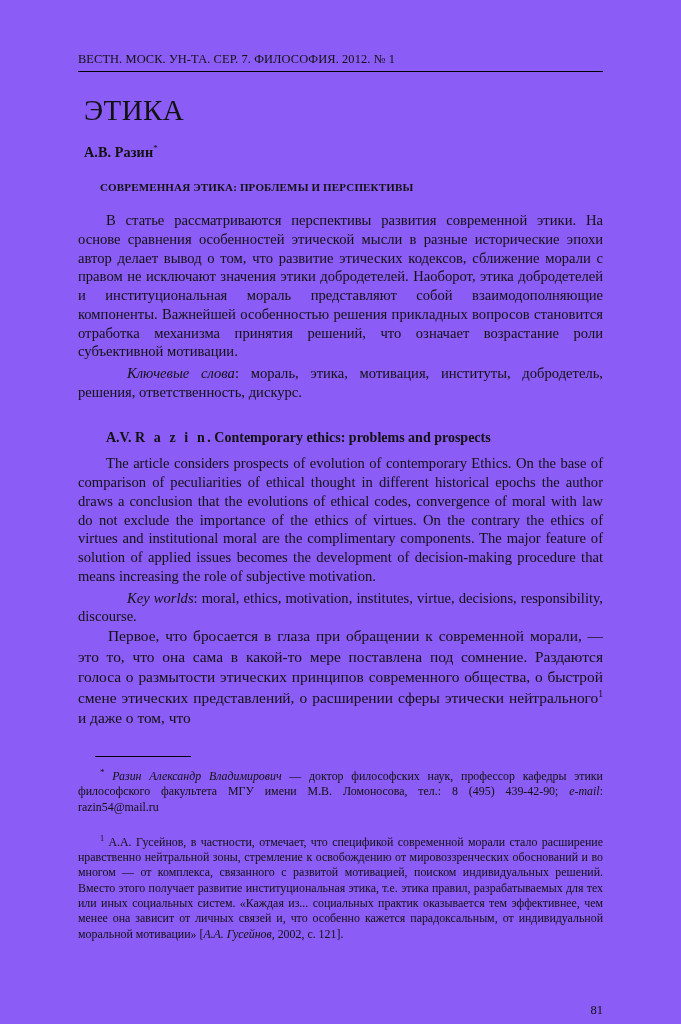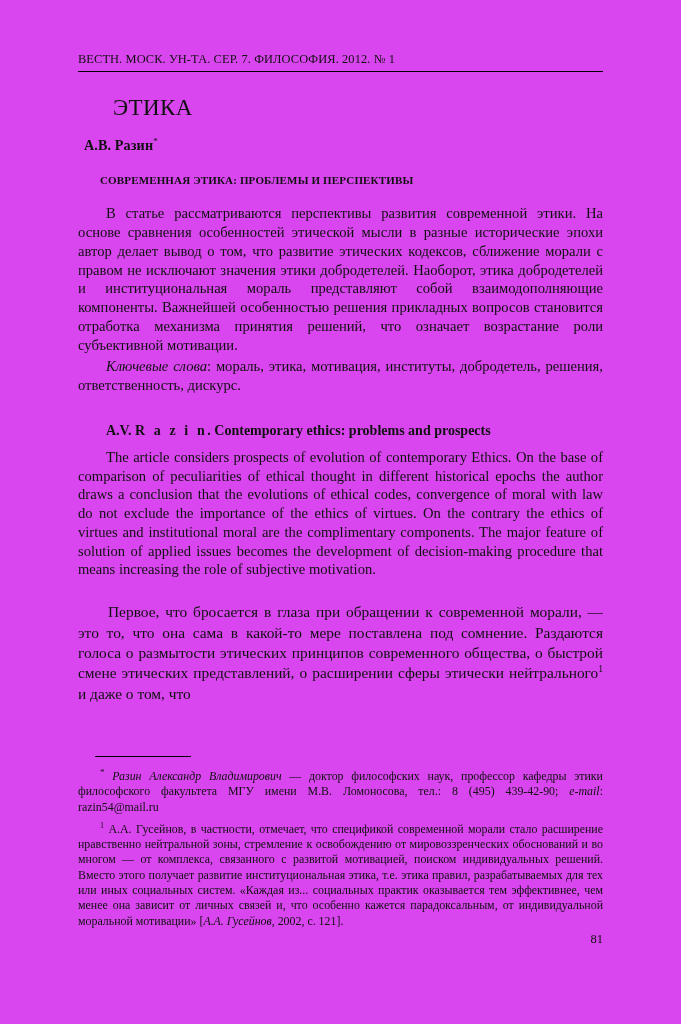--- a/index.html
+++ b/index.html
@@ -8,21 +8,21 @@
     background: #ffffff;
   }
   body {
     font-family: "Liberation Serif", "DejaVu Serif", serif;
     color: #111111;
   }
   .page {
     position: relative;
     width: 681px;
     height: 1024px;
-    background: #d946ef;
+    background: #8b5cf6;
     overflow: hidden;
     box-sizing: border-box;
   }
   .content {
     position: absolute;
     left: 78px;
     top: 0;
     width: 525px;
   }
 
@@ -35,23 +35,23 @@
     white-space: nowrap;
   }
   .head-rule {
     border-top: 1.4px solid #000;
     margin-top: 4px;
     width: 100%;
   }
 
   
   .rubric {
-    font-size: 23px;
+    font-size: 29px;
     margin-top: 23px;
-    margin-left: 35px;
+    margin-left: 6px;
     letter-spacing: 0.4px;
     line-height: 1.1;
   }
   .author {
     font-size: 14.2px;
     font-weight: bold;
     margin-top: 17px;
     margin-left: 6px;
     letter-spacing: 0.1px;
   }
@@ -81,21 +81,21 @@
     hyphens: none;
   }
   .abstract.tight { margin-top: 8px; }
   .keywords {
     font-size: 14.6px;
     line-height: 1.285;
     text-align: justify;
     text-indent: 28px;
     margin-top: 3px;
   }
-  .keywords i, .abstract i { font-style: italic; }
+  .keywords i, .abstract i { font-style: italic; margin-left: 21px; }
 
   .en-author {
     font-size: 14px;
     font-weight: bold;
     margin-top: 28px;
     margin-left: 28px;
     line-height: 1.2;
   }
   .spaced { letter-spacing: 2.6px; }
 
@@ -105,21 +105,21 @@
     margin-top: 21px;
     margin-left: 28px;
     line-height: 1.2;
   }
 
   .body-par {
     font-size: 15.4px;
     line-height: 1.33;
     text-align: justify;
     text-indent: 30px;
-    margin-top: 23px;
+    margin-top: 0;
   }
   .body-par sup {
     font-size: 9.6px;
     vertical-align: super;
     line-height: 0;
   }
 
   
   .footnotes {
     position: absolute;
@@ -130,40 +130,40 @@
   .fn-rule {
     border-top: 1.1px solid #000;
     width: 96px;
     margin-left: 17px;
   }
   .fn {
     font-size: 11.9px;
     line-height: 1.285;
     text-align: justify;
     text-indent: 22px;
-    margin-top: 7px;
+    margin-top: 20px;
   }
   .fn.first { margin-top: 12px; }
   .fn i { font-style: italic; }
   .fn sup {
     font-size: 8.2px;
     vertical-align: super;
     line-height: 0;
   }
   .fn .ast {
     font-size: 9px;
     vertical-align: super;
     line-height: 0;
   }
 
   
   .folio {
     position: absolute;
     right: 78px;
-    top: 932px;
+    top: 1003px;
     font-size: 12.6px;
     text-align: right;
   }
 </style>
 </head>
 <body>
 
 <div class="page">
 
   <div class="content">
@@ -185,20 +185,23 @@
       <i>Ключевые слова</i><span>: мораль, этика, мотивация, институты, добродетель, решения, ответственность, дискурс.</span>
     </div>
 
     <div class="en-author">
       <span>A.V.</span>
       <span class="spaced">R a z i n</span><span>. Contemporary ethics: problems and prospects</span>
     </div>
 
     <div class="abstract tight">The article considers prospects of evolution of contemporary Ethics. On the base of comparison of peculiarities of ethical thought in different historical epochs the author draws a conclusion that the evolutions of ethical codes, convergence of moral with law do not exclude the importance of the ethics of virtues. On the contrary the ethics of virtues and institutional moral are the complimentary components. The major feature of solution of applied issues becomes the development of decision-making procedure that means increasing the role of subjective motivation.</div>
 
+    <div class="keywords">
+      <i>Key worlds</i><span>: moral, ethics, motivation, institutes, virtue, decisions, responsibility, discourse.</span>
+    </div>
 
 
     <div class="body-par">
       <span>Первое, что бросается в глаза при обращении к современной морали, — это то, что она сама в какой-то мере поставлена под сомнение. Раздаются голоса о размытости этических принципов современного общества, о быстрой смене этических представлений, о расширении сферы этически нейтрального</span><sup>1</sup><span> и даже о том, что</span>
     </div>
 
   </div>
 
   <div class="footnotes">
     <div class="fn-rule"></div>

